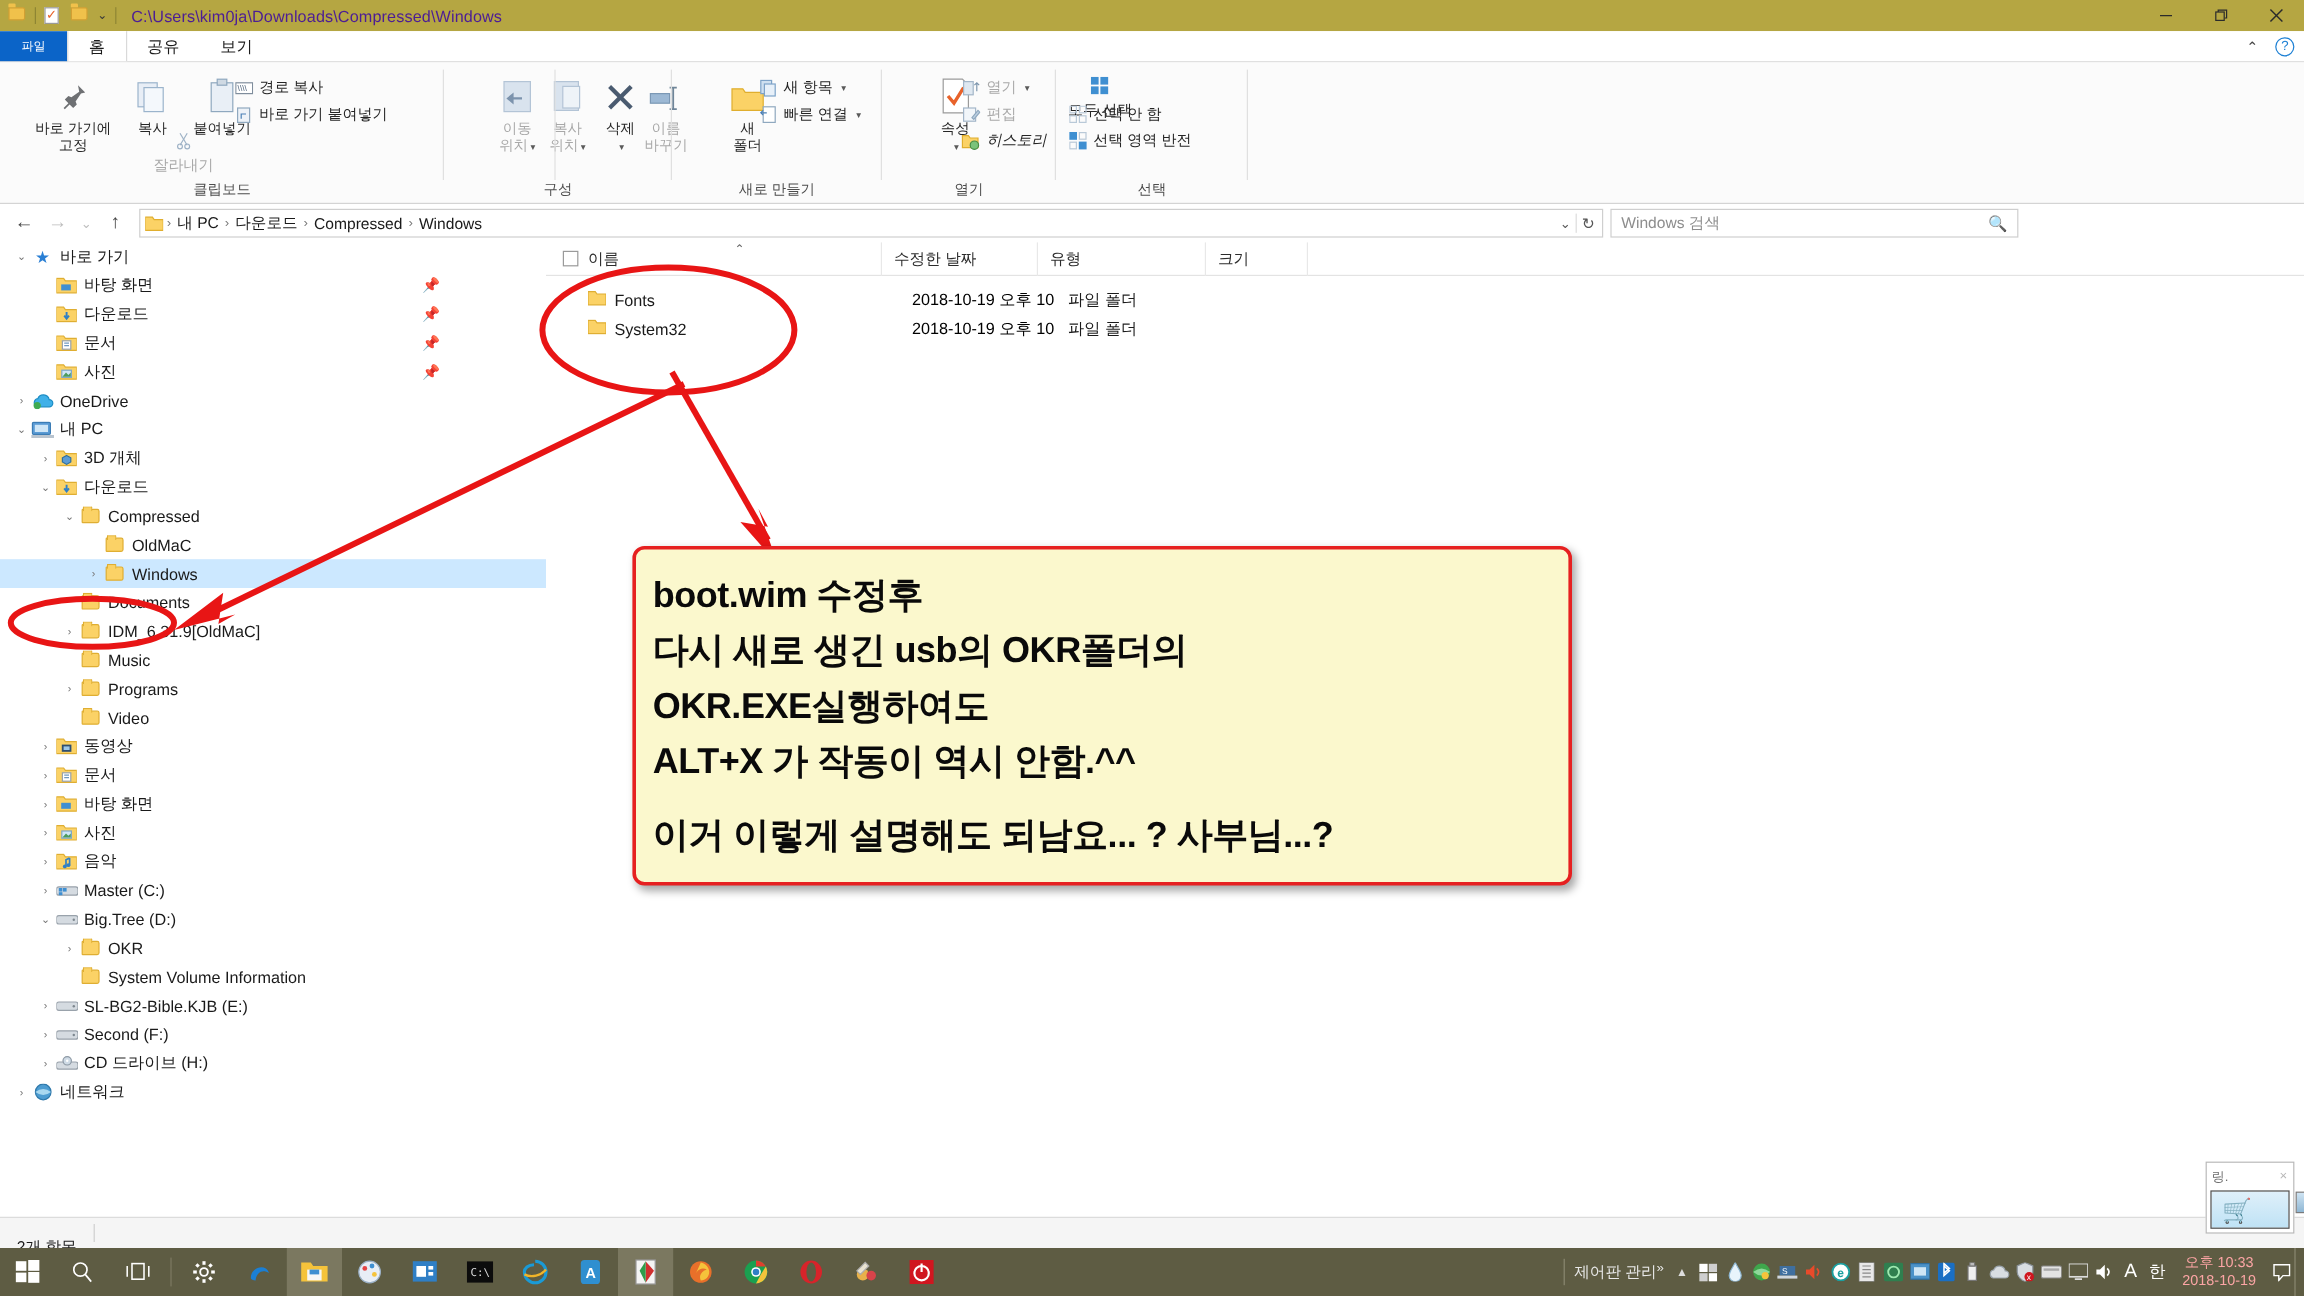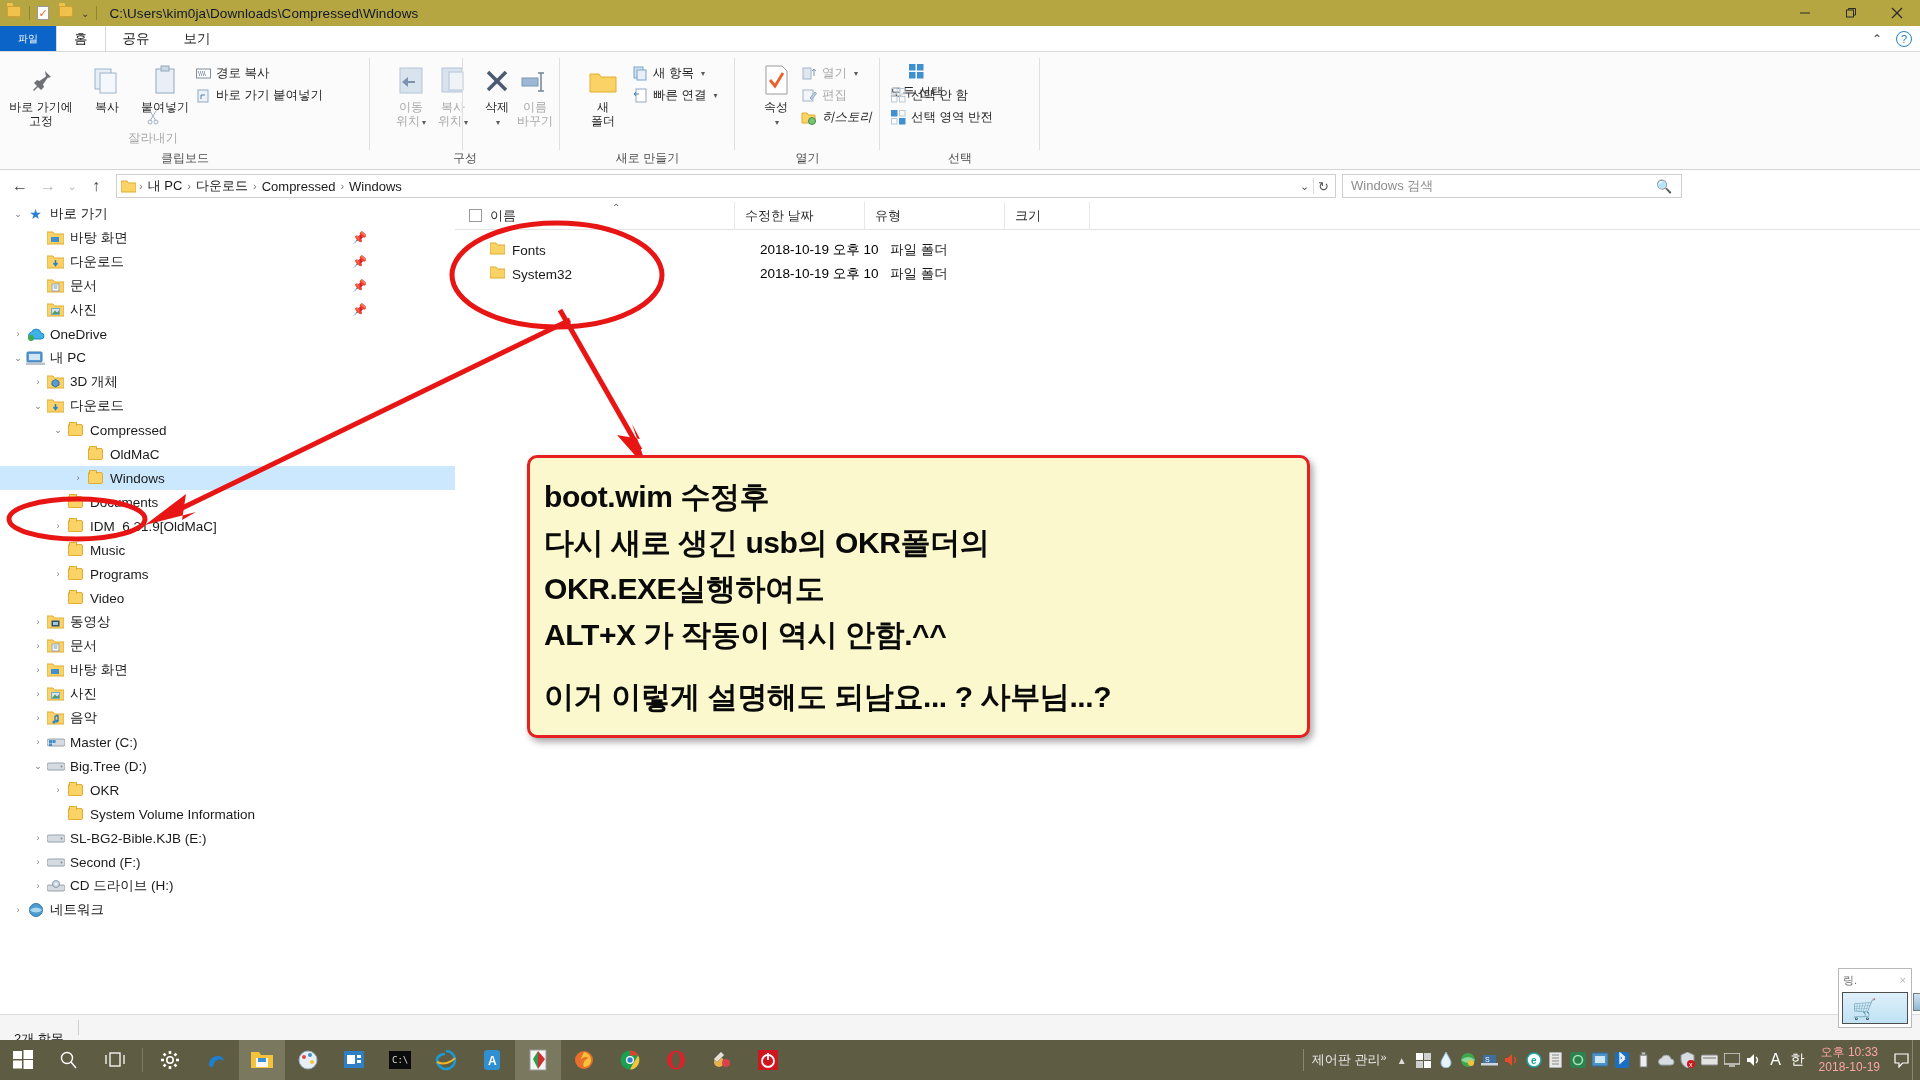--- a/index.html
+++ b/index.html
@@ -26,21 +26,21 @@
   .folder-glyph::before {
     content: ""; position: absolute; left: 0; top: -3px; width: 6px; height: 3px;
     background: #f0c14b; border-radius: 1px 1px 0 0;
   }
   .prop-glyph {
     width: 12px; height: 14px; background: #fff; border: 1px solid #9a9a9a;
     font-size: 11px; color: #e8622a; line-height: 12px; text-align: center;
   }
   .tb-sep { width: 1px; height: 14px; background: #8e8533; }
   .tb-caret { font-size: 10px; color: #3a3a3a; }
-  .tb-path { margin-left: 12px; font-size: 13.5px; color: #0f172a; letter-spacing: 0.1px; }
+  .tb-path { margin-left: 12px; font-size: 13.5px; color: #4c1d95; letter-spacing: 0.1px; }
   .tb-winbtns { position: absolute; right: 0; top: 0; display: flex; height: 26px; }
   .tb-winbtn {
     width: 46px; height: 26px; display: flex; align-items: center; justify-content: center;
     color: #2b2b2b;
   }
   .tb-winbtn svg { display: block; }
 
   
   .ribbon-tabs {
     position: absolute; left: 0; top: 26px; width: 1920px; height: 26px;
@@ -65,21 +65,21 @@
   }
   .rgroup { position: absolute; top: 0; height: 118px; }
   .rgroup-label {
     position: absolute; bottom: 3px; width: 100%; text-align: center;
     font-size: 12px; color: #4d4d4d;
   }
   .rgroup-div { position: absolute; top: 6px; width: 1px; height: 92px; background: #e0e0e0; }
 
   .bigbtn {
     position: absolute; display: flex; flex-direction: column; align-items: center;
-    width: 74px; top: 8px; cursor: default;
+    width: 74px; top: 8px; cursor: default; margin-left: 20px;
   }
   .bigbtn .ic { height: 36px; display: flex; align-items: flex-end; justify-content: center; }
   .bigbtn .lb {
     font-size: 12px; color: #252525; text-align: center; line-height: 14px; margin-top: 4px;
   }
   .bigbtn.dim .lb { color: #a8a8a8; }
 
   .smbtn {
     position: absolute; display: flex; align-items: center; gap: 5px;
     font-size: 12.5px; color: #252525; height: 19px;

